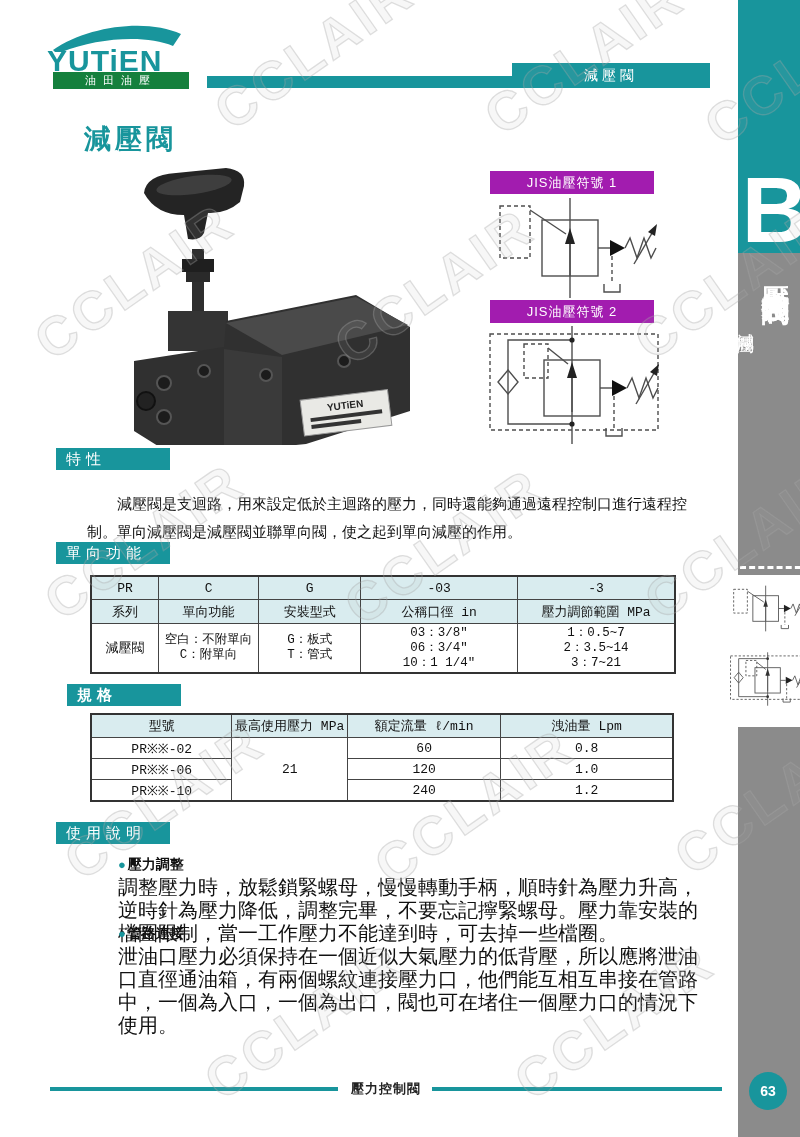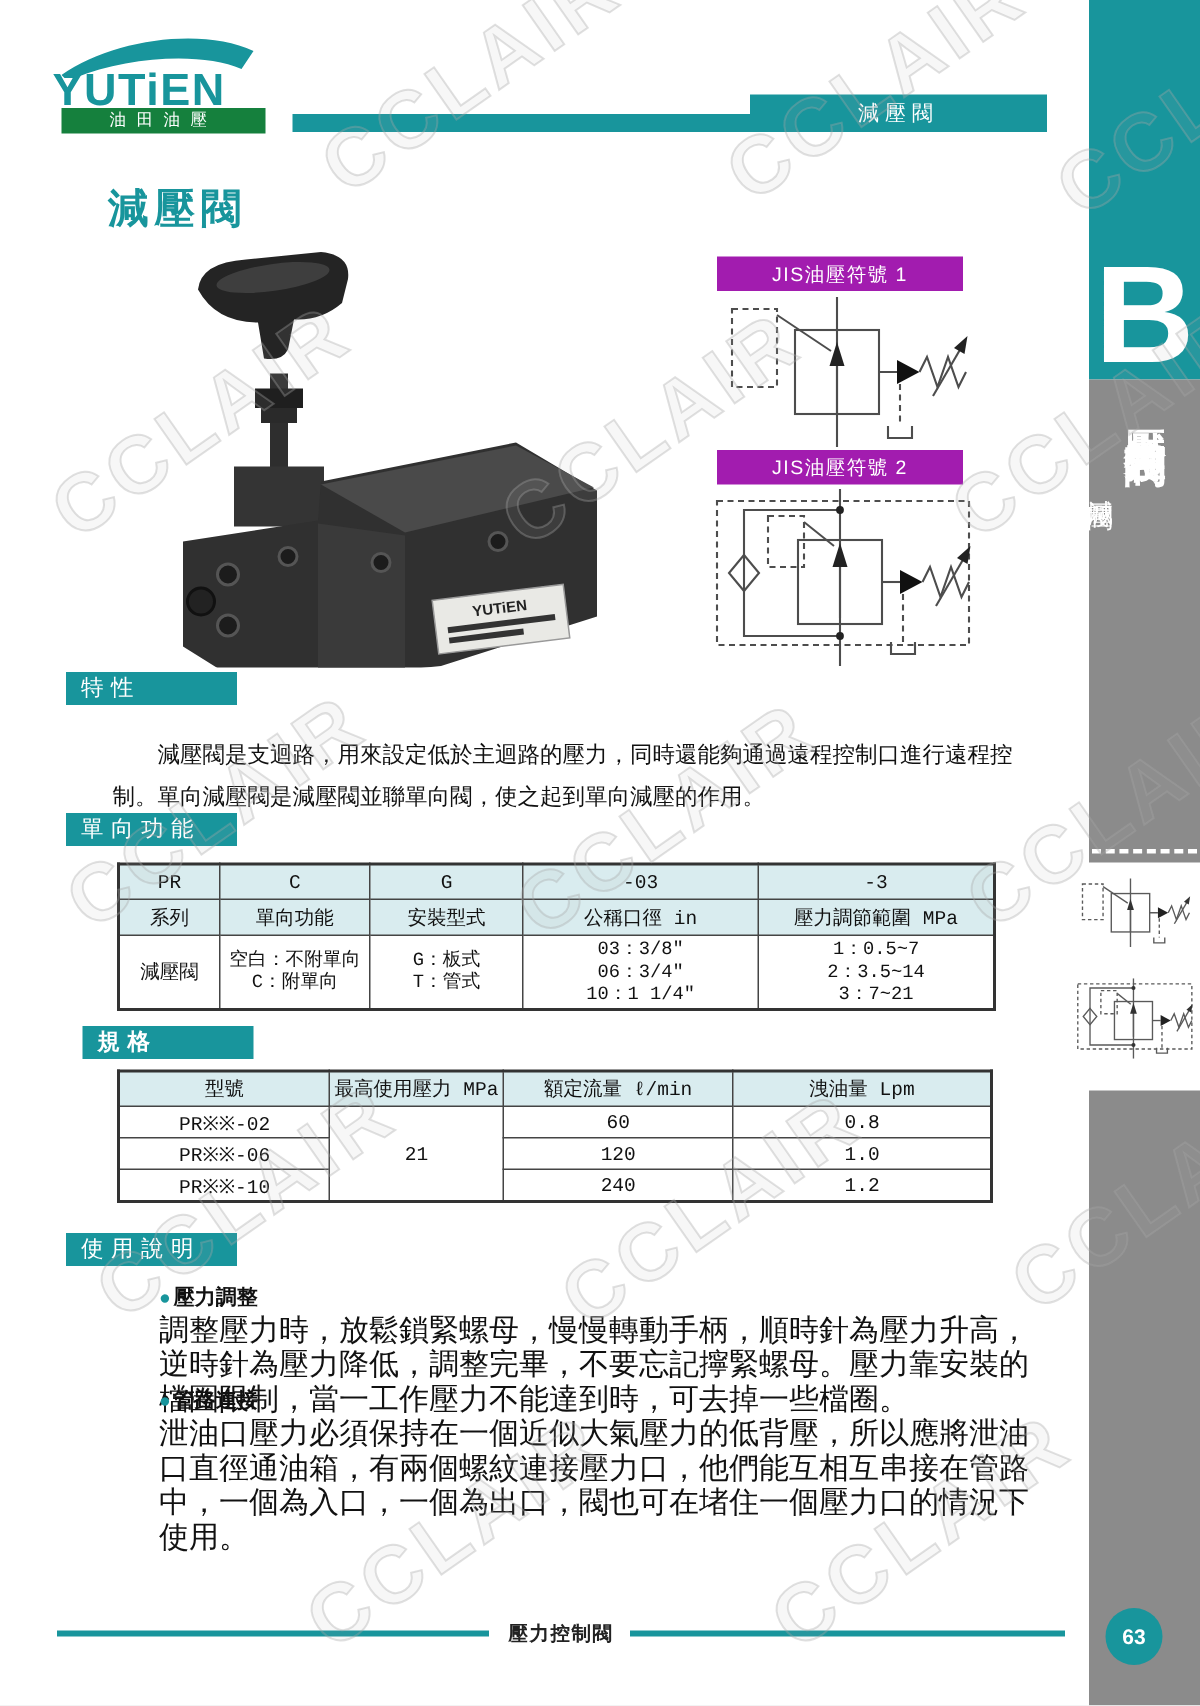--- a/index.html
+++ b/index.html
@@ -1,18 +1,18 @@
 <!DOCTYPE html>
 <html><head>
 <meta charset="utf-8">
 <style>
   html,body{margin:0;padding:0;background:#e9e9e9;}
   .page{position:relative;width:800px;height:1137px;background:#ffffff;overflow:hidden;
         font-family:"Liberation Sans",sans-serif;color:#1a1a1a;}
-  .abs{position:absolute;}
+  .abs{position:absolute;margin-left:12px;}
 
   
   .logo{left:35px;top:22px;width:158px;height:68px;}
   .logo-brand{position:absolute;left:0px;top:22px;font-size:30px;font-weight:bold;
               color:#18959C;letter-spacing:1px;font-family:"Liberation Sans",sans-serif;}
   .logo-box{position:absolute;left:6px;top:50px;width:136px;height:17px;background:#15803d;
             color:#fff;font-size:11px;line-height:17px;text-align:center;letter-spacing:7px;}
   .header-bar{left:195px;top:76px;width:503px;height:12px;background:#18959C;}
   .header-tab{left:500px;top:63px;width:198px;height:25px;background:#18959C;color:#fff;
               font-size:14px;letter-spacing:4px;display:flex;align-items:center;justify-content:center;}

